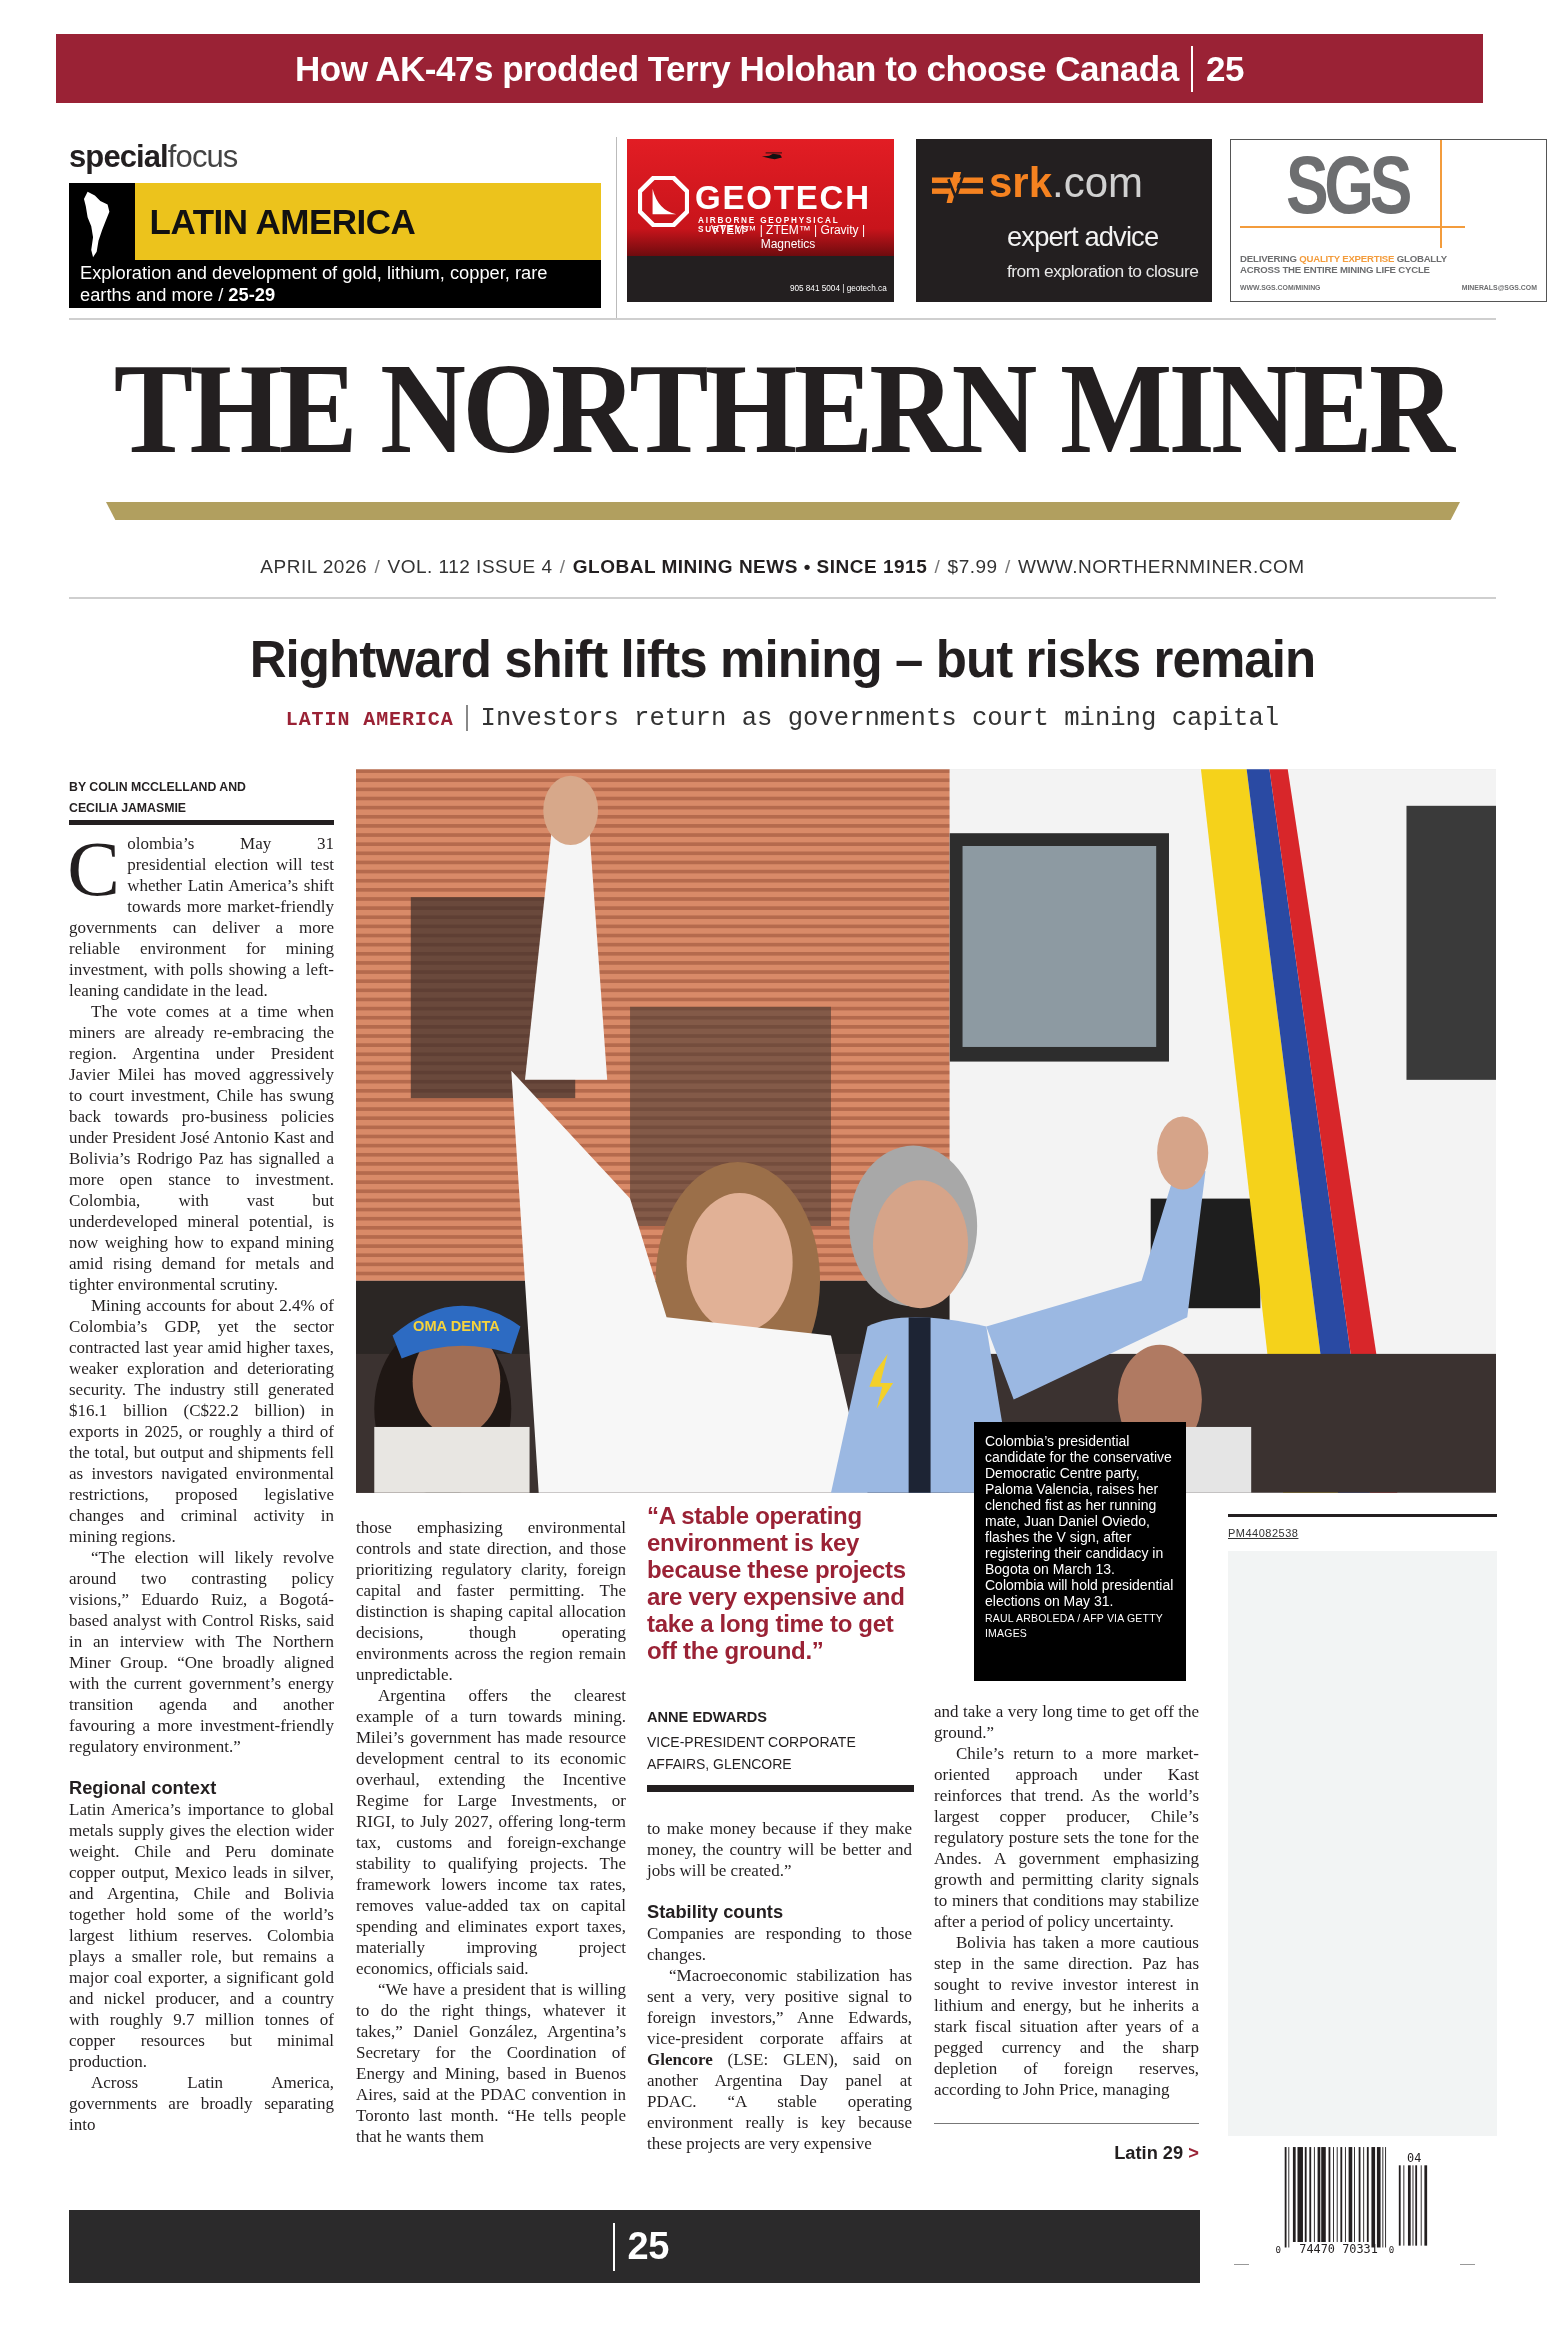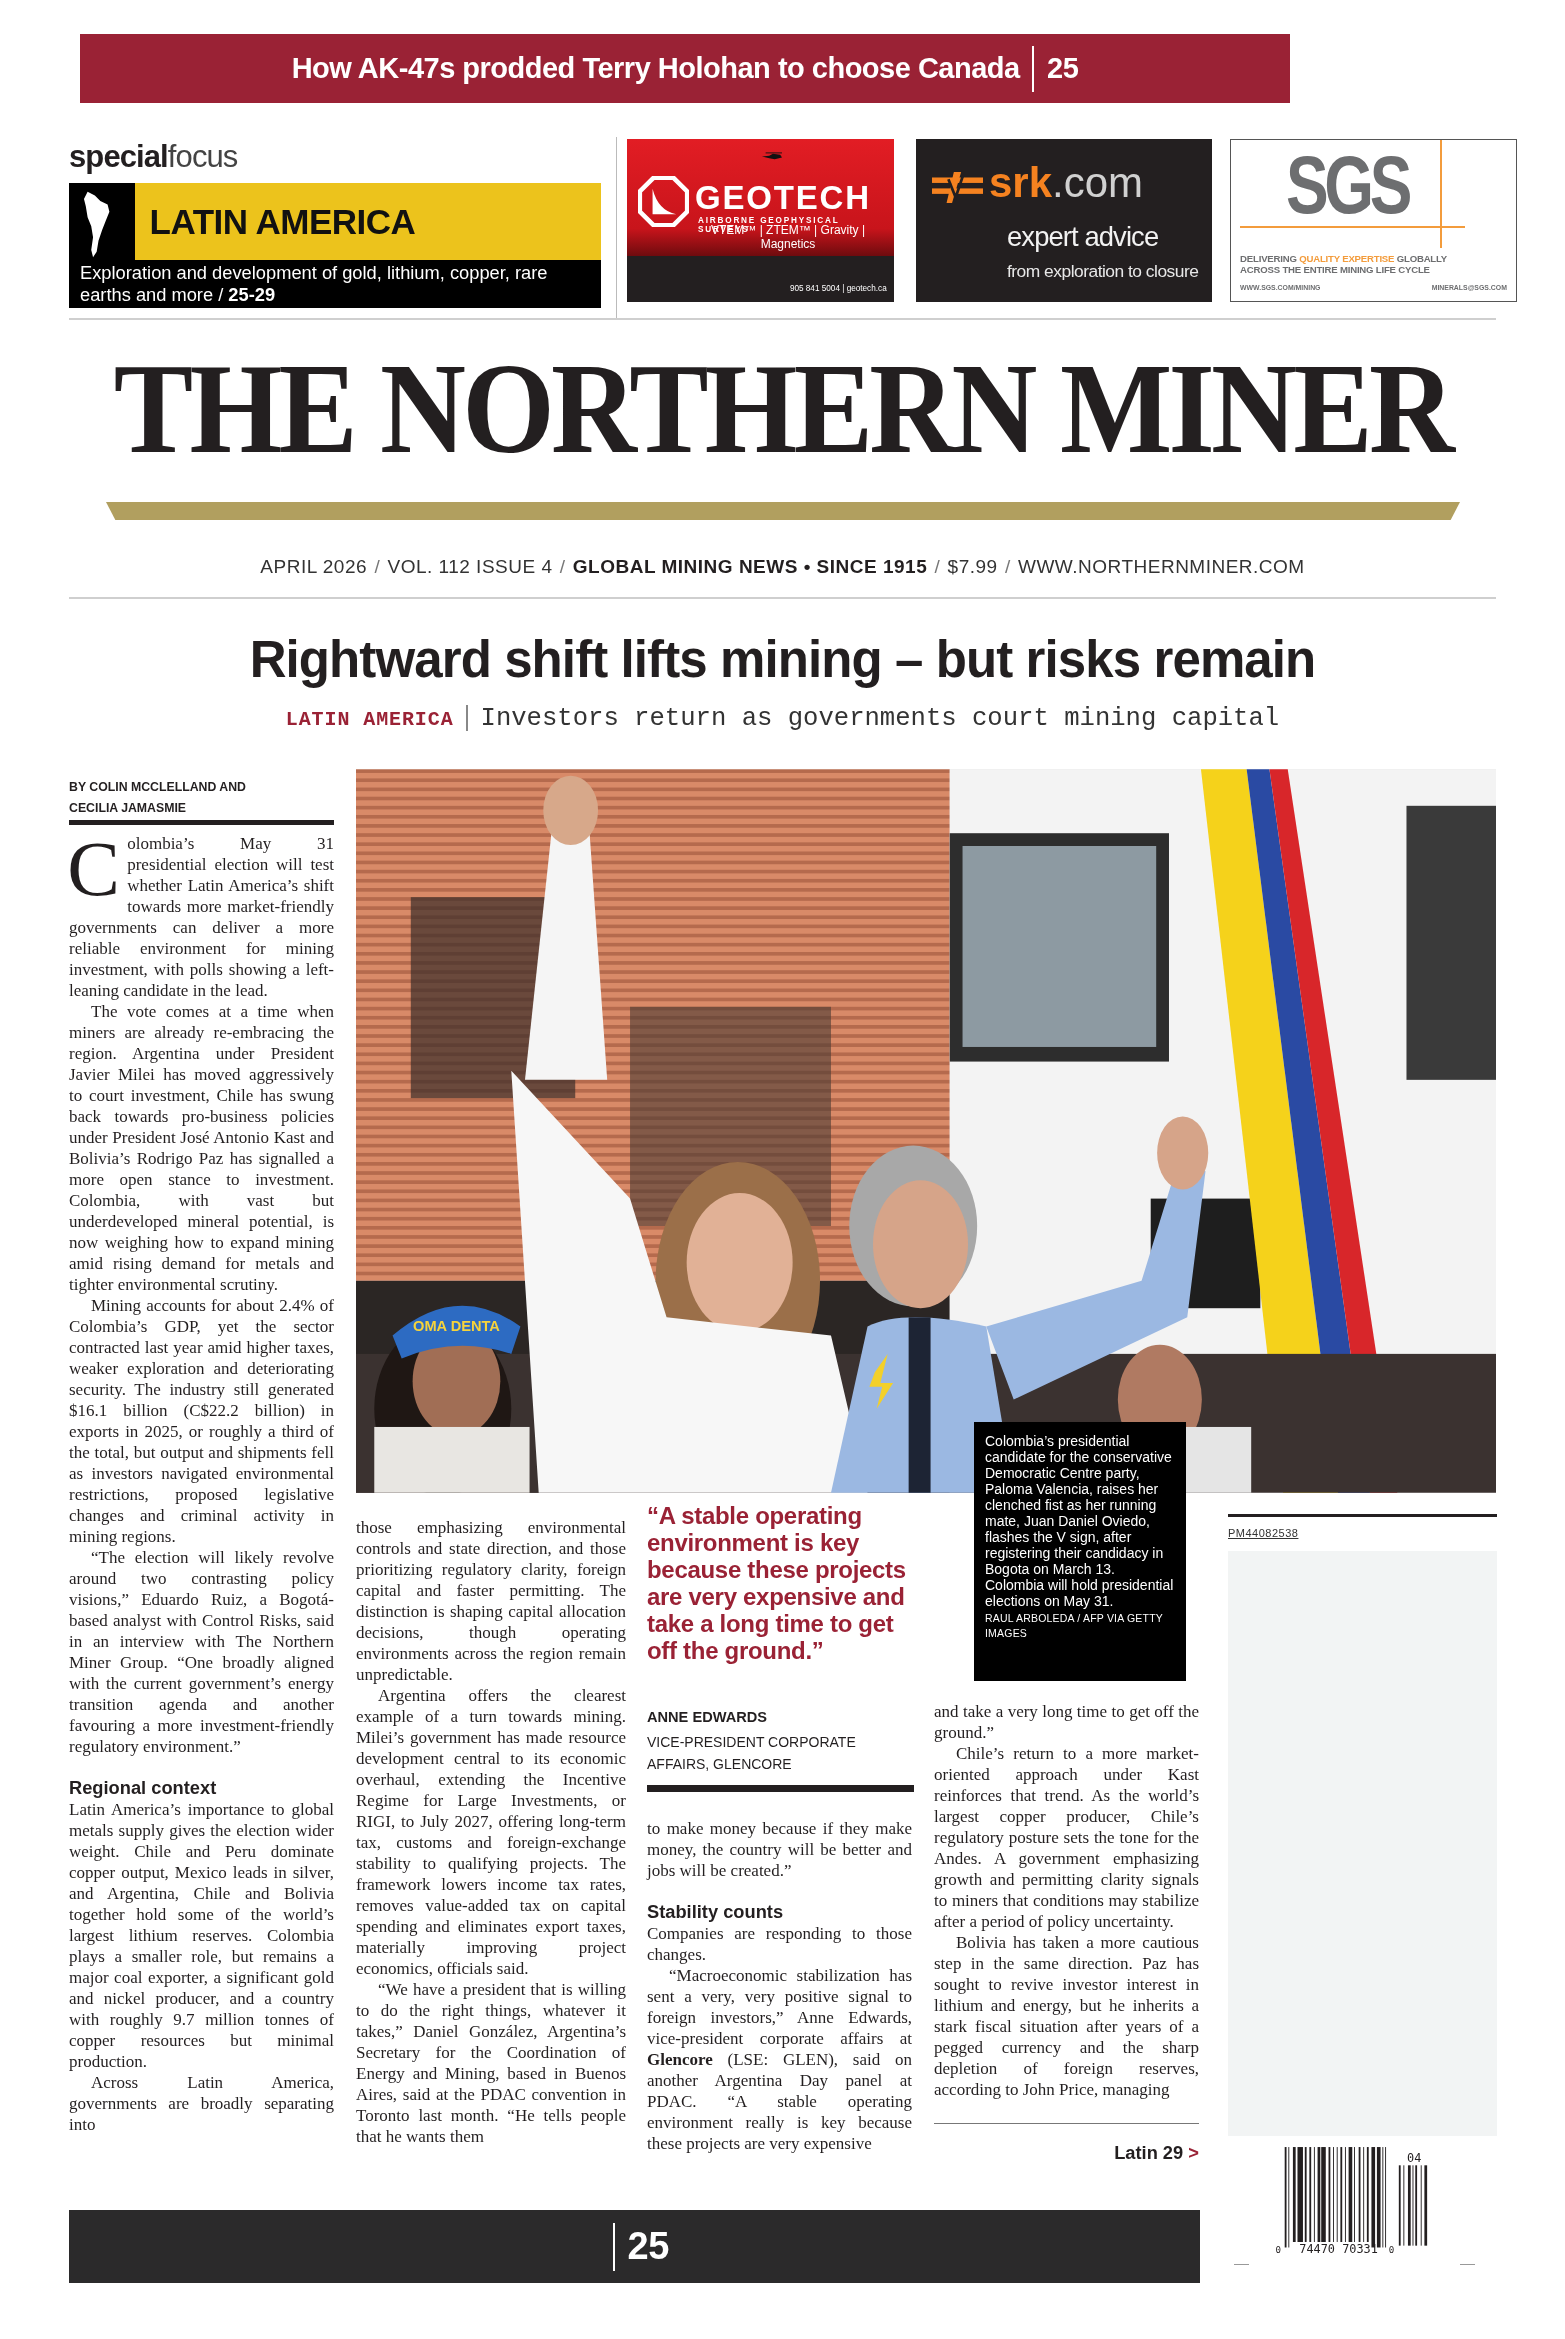--- a/index.html
+++ b/index.html
@@ -2,23 +2,23 @@
 <html style="font-size:14.6px"><head>
 <meta charset="utf-8">
 <style>
   * { box-sizing: border-box; margin: 0; padding: 0; }
   html, body { width: 1565px; height: 2339px; background: #ffffff; overflow: hidden; }
   body { position: relative; font-family: "Liberation Serif", serif; color: #231f20; }
 
   .abs { position: absolute; }
 
   
-  .top-banner { left: 80px; top: 34px; width: 1210px; height: 69px; background: #9a2235;
+  .top-banner { left: 56px; top: 34px; width: 1427px; height: 69px; background: #9a2235;
     display: flex; align-items: center; justify-content: center; color: #fff;
-    font-family: "Liberation Sans", sans-serif; font-weight: bold; font-size: 29px; letter-spacing: -0.5px; }
+    font-family: "Liberation Sans", sans-serif; font-weight: bold; font-size: 35px; letter-spacing: -0.5px; }
   .pipe { display: inline-block; width: 1.8px; height: 46px; background: #fff; margin: 0 12.8px; vertical-align: middle; }
 
   
   .sf-label { left: 69px; top: 139px; font-family: "Liberation Sans", sans-serif; font-size: 31px; color: #231f20; letter-spacing: -0.9px; }
   .sf-label b { font-weight: bold; }
   .sf-label span.light { font-weight: normal; color: #444; }
   .sf-box { left: 69px; top: 183px; width: 532px; height: 125px; background: #000; }
   .sf-yellow { position: absolute; left: 66px; top: 0; width: 466px; height: 77px; background: #ecc31c;
     display: flex; align-items: center; padding-left: 14.6px;
     font-family: "Liberation Sans", sans-serif; font-weight: bold; font-size: 35px; color: #111; letter-spacing: -0.5px; }
@@ -40,21 +40,21 @@
   .geo-contact { position: absolute; right: 7.3px; bottom: 9.1px; font-family: "Liberation Sans", sans-serif; font-size: 8.2px; }
 
   .ad-srk { left: 916px; width: 296px; background: #231f20; color: #fff; }
   .srk-logo { position: absolute; left: 16.4px; top: 31px; width: 51px; height: 35px; }
   .srk-name { position: absolute; left: 73px; top: 20px; font-family: "Liberation Sans", sans-serif; font-size: 42px; }
   .srk-name b { color: #f58220; font-weight: bold; }
   .srk-name span { color: #d0d0d0; }
   .srk-tag { position: absolute; left: 91px; top: 82px; font-family: "Liberation Sans", sans-serif; font-size: 27.4px; letter-spacing: -0.9px; color: #f2f2f2; }
   .srk-sub { position: absolute; left: 91px; top: 122px; font-family: "Liberation Sans", sans-serif; font-size: 17.4px; letter-spacing: -0.5px; color: #e8e8e8; }
 
-  .ad-sgs { left: 1230px; width: 287px; background: #fff; border: 0.9px solid #555; }
+  .ad-sgs { left: 1230px; width: 317px; background: #fff; border: 0.9px solid #555; }
   .sgs-name { position: absolute; left: 55px; top: -1.8px; font-family: "Liberation Sans", sans-serif; font-weight: bold; font-size: 82px; color: #6d6e70; letter-spacing: -5.5px; transform: scaleX(0.78); transform-origin: left; }
   .sgs-hline { position: absolute; left: 9.1px; top: 86px; width: 225px; height: 1.8px; background: #f39c3c; }
   .sgs-vline { position: absolute; left: 209px; top: 0; width: 1.8px; height: 108px; background: #f39c3c; }
   .sgs-tag { position: absolute; left: 9.1px; top: 113px; font-family: "Liberation Sans", sans-serif; font-weight: bold; font-size: 9.6px; line-height: 11px; color: #6d6e70; letter-spacing: -0.2px; }
   .sgs-tag .orange { color: #f39c3c; }
   .sgs-url { position: absolute; left: 9.1px; top: 144px; font-family: "Liberation Sans", sans-serif; font-weight: bold; font-size: 6.9px; color: #6d6e70; }
   .sgs-mail { position: absolute; right: 9.1px; top: 144px; font-family: "Liberation Sans", sans-serif; font-weight: bold; font-size: 6.9px; color: #6d6e70; }
 
   .hr-top { left: 69px; top: 318px; width: 1427px; height: 1.8px; background: #cfcfcf; }
 

